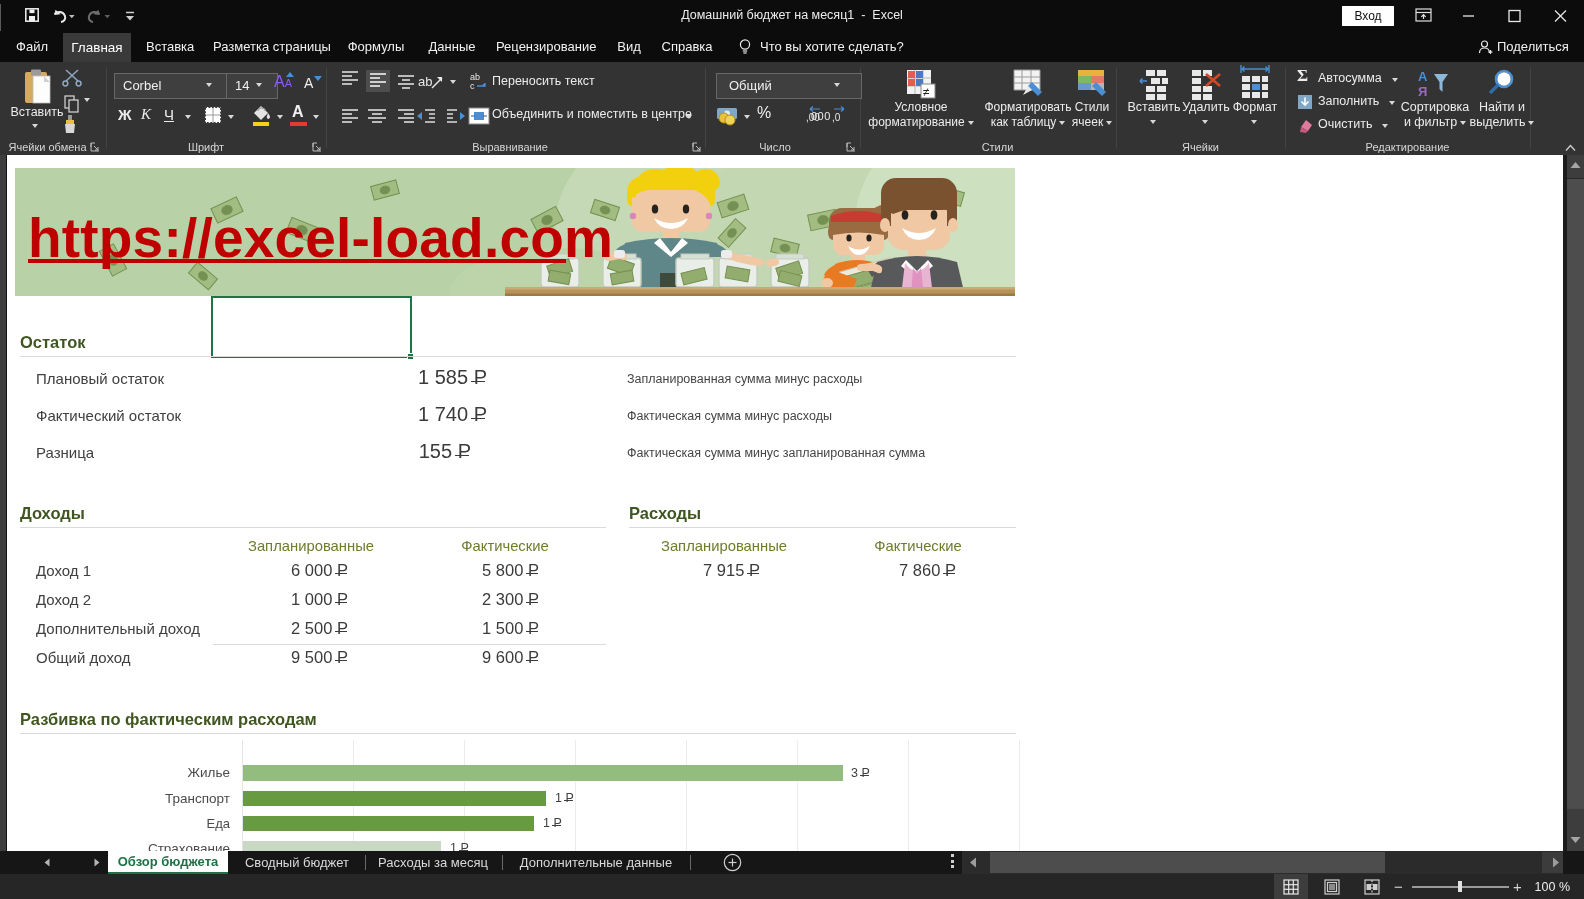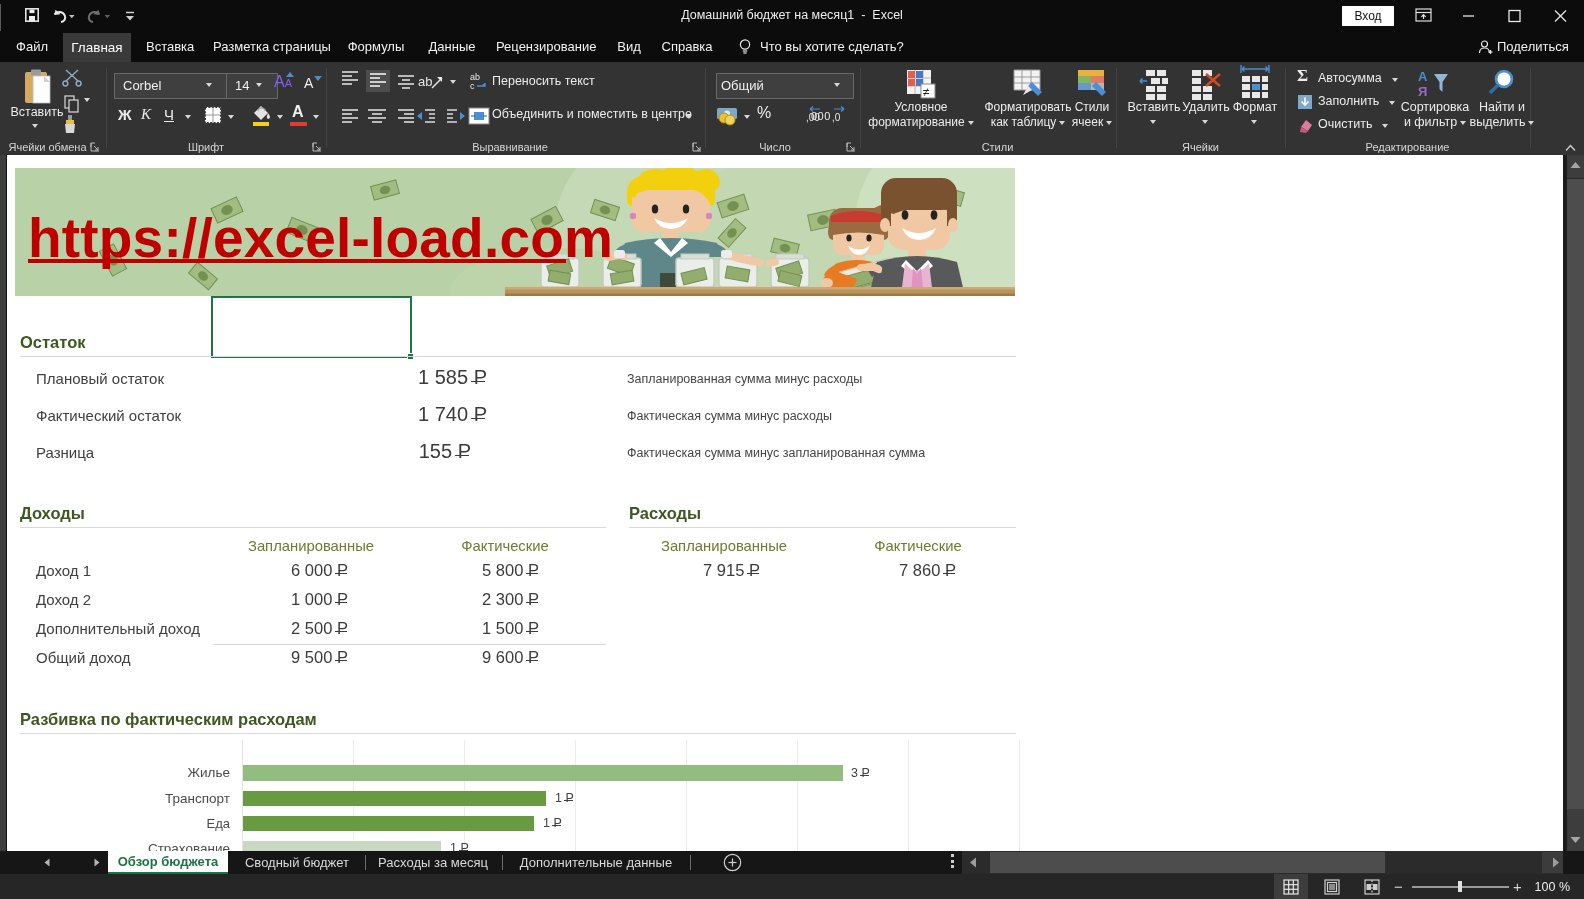--- a/index.html
+++ b/index.html
@@ -277,21 +277,21 @@
 <div class="rtext" style="left:492px;top:74px;">Переносить текст</div>
 <svg class="abs" style="left:468px;top:107px" width="22" height="18" viewBox="0 0 22 18">
   <rect x="1" y="1" width="20" height="16" fill="#fff"></rect>
   <rect x="1" y="1" width="20" height="16" fill="none" stroke="#888" stroke-width="1"></rect>
   <rect x="6" y="5" width="10" height="8" fill="#4a8fd4"></rect>
   <path d="M3 9 l4 0 M19 9 l-4 0" stroke="#2a6099" stroke-width="1.2"></path>
 </svg>
 <div class="rtext" style="left:492px;top:107px;">Объединить и поместить в центре</div>
 <div class="abs dtri" style="left:686px;top:115px;"></div>
 
-<div class="combo" style="left:716px;top:73px;width:132px;height:24px;line-height:24px;padding-left:4px;">Общий</div>
+<div class="combo" style="left:716px;top:73px;width:132px;height:24px;line-height:24px;padding-left:12px;">Общий</div>
 <div class="abs dtri" style="left:834px;top:83px;"></div>
 <svg class="abs" style="left:716px;top:105px" width="26" height="22" viewBox="0 0 26 22">
   <rect x="1" y="3" width="20" height="11" rx="1.5" fill="#7fa8c8"></rect>
   <circle cx="11" cy="8.5" r="3" fill="#ddeaf5"></circle>
   <circle cx="8" cy="13" r="5" fill="#e8c23a" stroke="#b89010" stroke-width="1"></circle>
   <circle cx="14" cy="15" r="5" fill="#f0d45a" stroke="#b89010" stroke-width="1"></circle>
 </svg>
 <div class="abs dtri" style="left:744px;top:115px;"></div>
 <div class="rtext" style="left:757px;top:105px;font-size:16px;">%</div>
 <div class="rtext" style="left:811px;top:109px;font-size:11px;letter-spacing:0.5px;">000</div>

